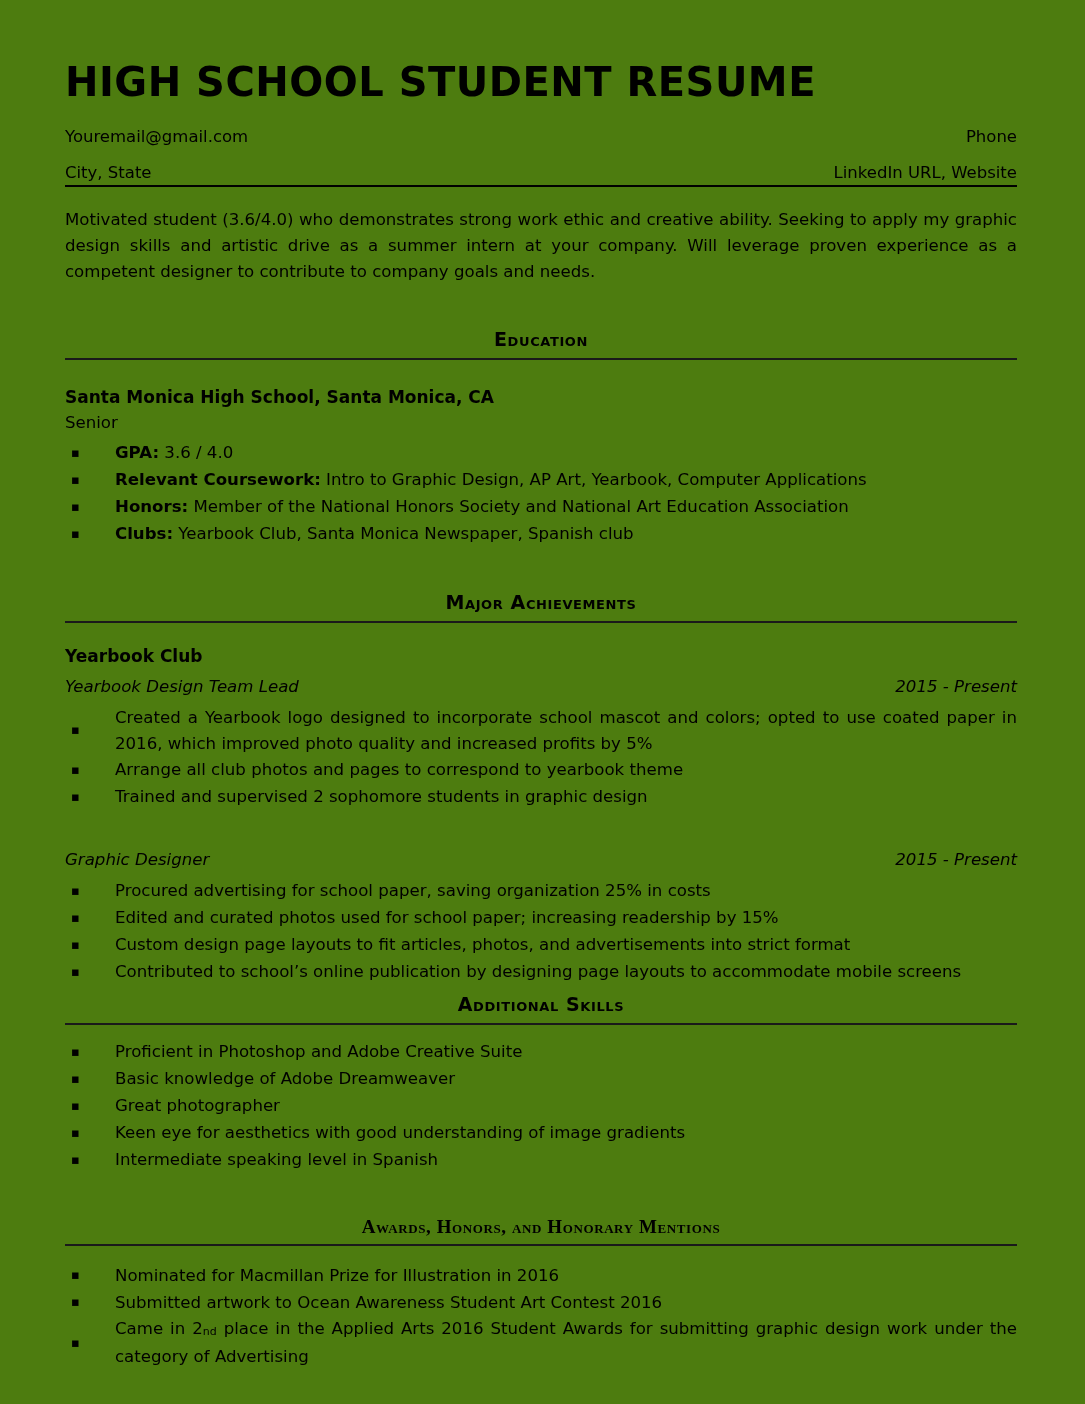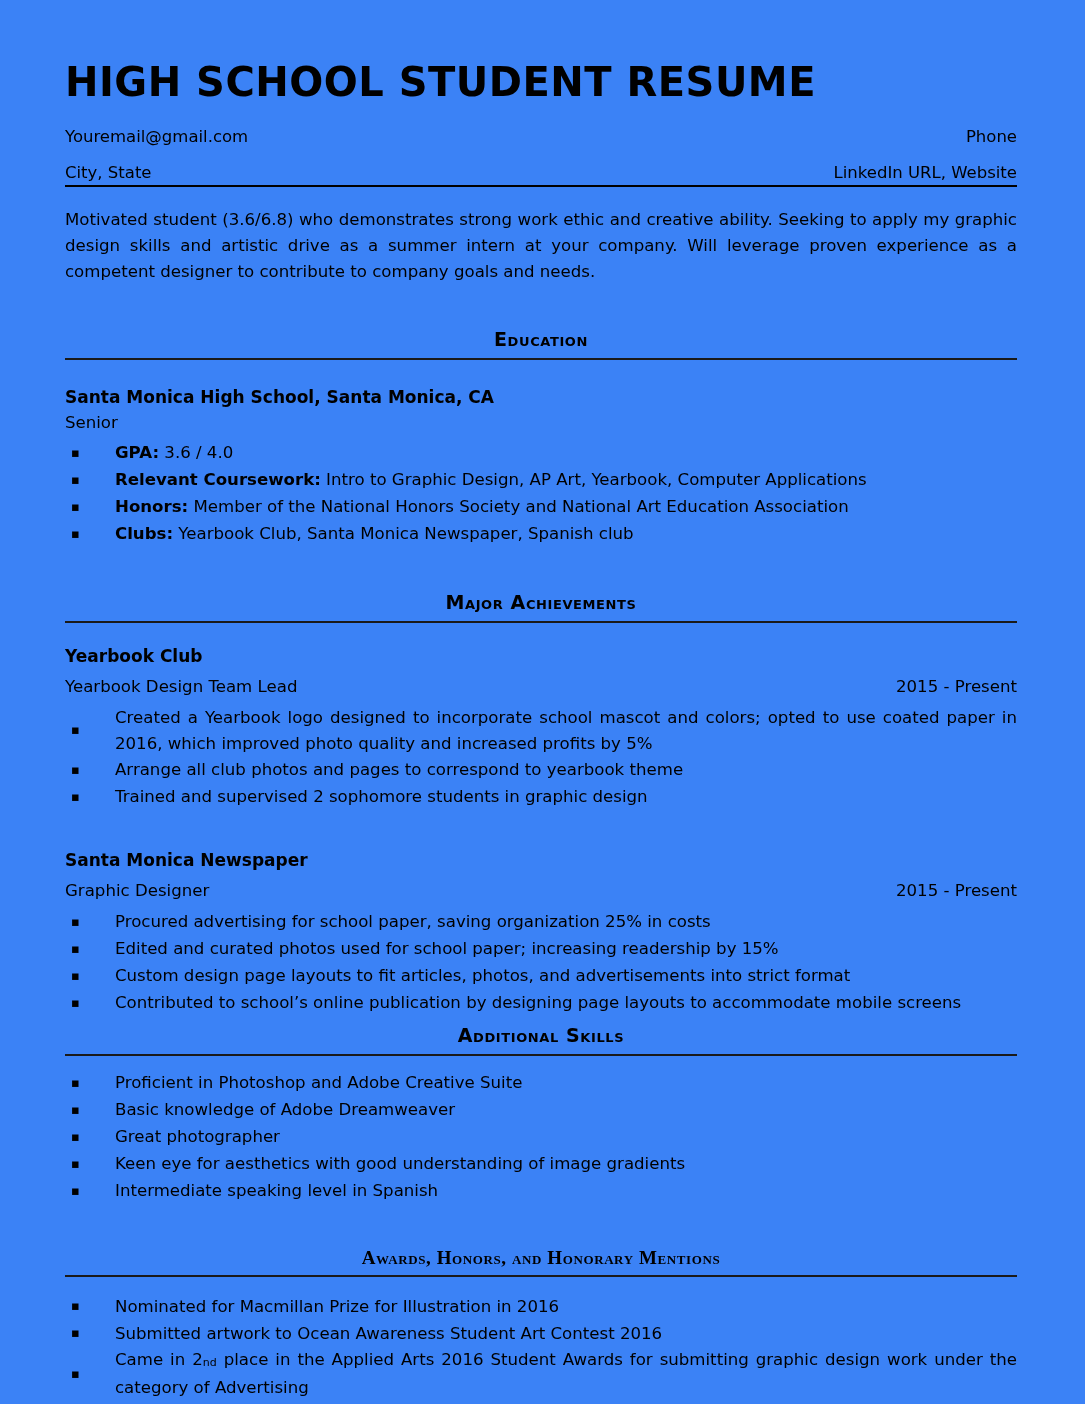--- a/index.html
+++ b/index.html
@@ -5,21 +5,21 @@
   * { margin: 0; padding: 0; box-sizing: border-box; }
   html, body { background: #ffffff; }
   body {
     font-family: "DejaVu Sans", "Liberation Sans", sans-serif;
     color: #000000;
     -webkit-font-smoothing: antialiased;
   }
   .page {
     width: 1085px;
     height: 1404px;
-    background: #3b82f6;
+    background: #4d7c0f;
     padding: 60px 68px 30px 65px;
     overflow: hidden;
   }
   
   .title {
     font-size: 40px;
     font-weight: bold;
     letter-spacing: 0.5px;
     line-height: 1.1;
     margin-bottom: 22px;
@@ -68,20 +68,21 @@
   .edu { margin-top: 24px; }
   .school { font-size: 17px; font-weight: bold; line-height: 26px; }
   .status { font-size: 16.6px; line-height: 26px; }
   
   .entry { margin-top: 20px; }
   .entry.spaced { margin-top: 36px; }
   .org { font-size: 17px; font-weight: bold; line-height: 26px; }
   .role-row {
     display: flex;
     justify-content: space-between;
+    font-style: italic;
     font-size: 16.6px;
     line-height: 26px;
     margin-top: 5px;
   }
   .entry ul.blist { margin-top: 5px; }
   
   .skills-list { margin-top: 14px !important; }
   .awards-heading { margin-top: 42px; font-family: Liberation Serif, serif; }
   .skills-heading { margin-top: 8px; }
   .awards-list { margin-top: 16px !important; }
@@ -103,21 +104,21 @@
     <div class="contact-row">
       <span>Youremail@gmail.com</span>
       <span>Phone</span>
     </div>
     <div class="contact-row">
       <span>City, State</span>
       <span>LinkedIn URL, Website</span>
     </div>
   </div>
 
-  <p class="summary">Motivated student (3.6/6.8) who demonstrates strong work ethic and creative ability. Seeking to apply my graphic design skills and artistic drive as a summer intern at your company. Will leverage proven experience as a competent designer to contribute to company goals and needs.</p>
+  <p class="summary">Motivated student (3.6/4.0) who demonstrates strong work ethic and creative ability. Seeking to apply my graphic design skills and artistic drive as a summer intern at your company. Will leverage proven experience as a competent designer to contribute to company goals and needs.</p>
 
   <h2 class="section-heading">Education</h2>
 
   <div class="edu">
     <p class="school">Santa Monica High School, Santa Monica, CA</p>
     <p class="status">Senior</p>
     <ul class="blist">
       <li>
         <span class="blt"></span>
         <span class="li-text"><b>GPA:</b><span> 3.6 / 4.0</span></span>
@@ -155,21 +156,20 @@
         <span class="li-text">Arrange all club photos and pages to correspond to yearbook theme</span>
       </li>
       <li>
         <span class="blt"></span>
         <span class="li-text">Trained and supervised 2 sophomore students in graphic design</span>
       </li>
     </ul>
   </div>
 
   <div class="entry spaced">
-    <p class="org">Santa Monica Newspaper</p>
     <div class="role-row">
       <span>Graphic Designer</span>
       <span>2015 - Present</span>
     </div>
     <ul class="blist">
       <li>
         <span class="blt"></span>
         <span class="li-text">Procured advertising for school paper, saving organization 25% in costs</span>
       </li>
       <li>

